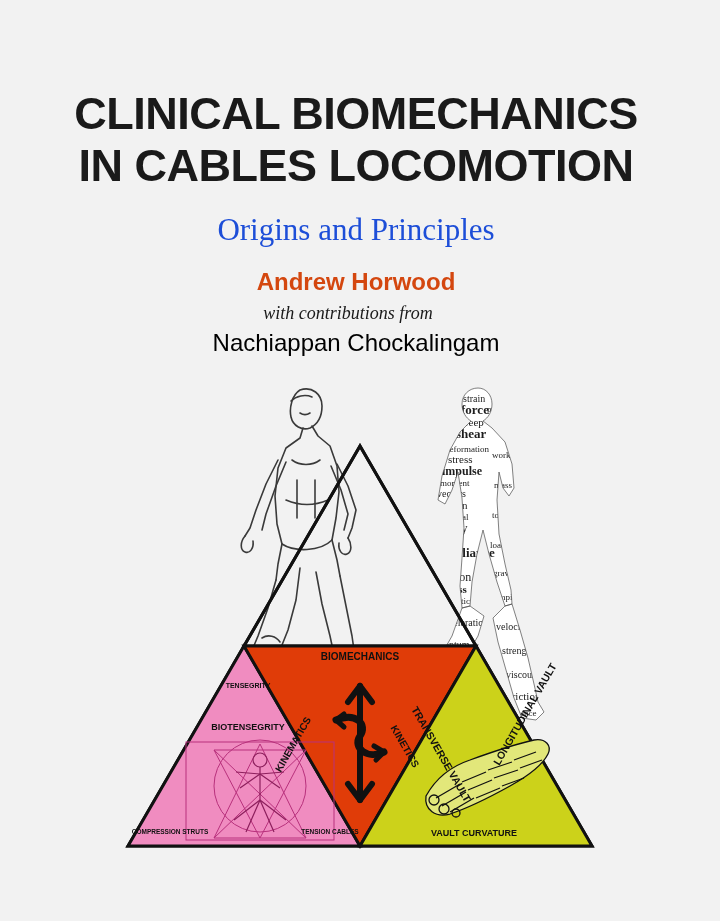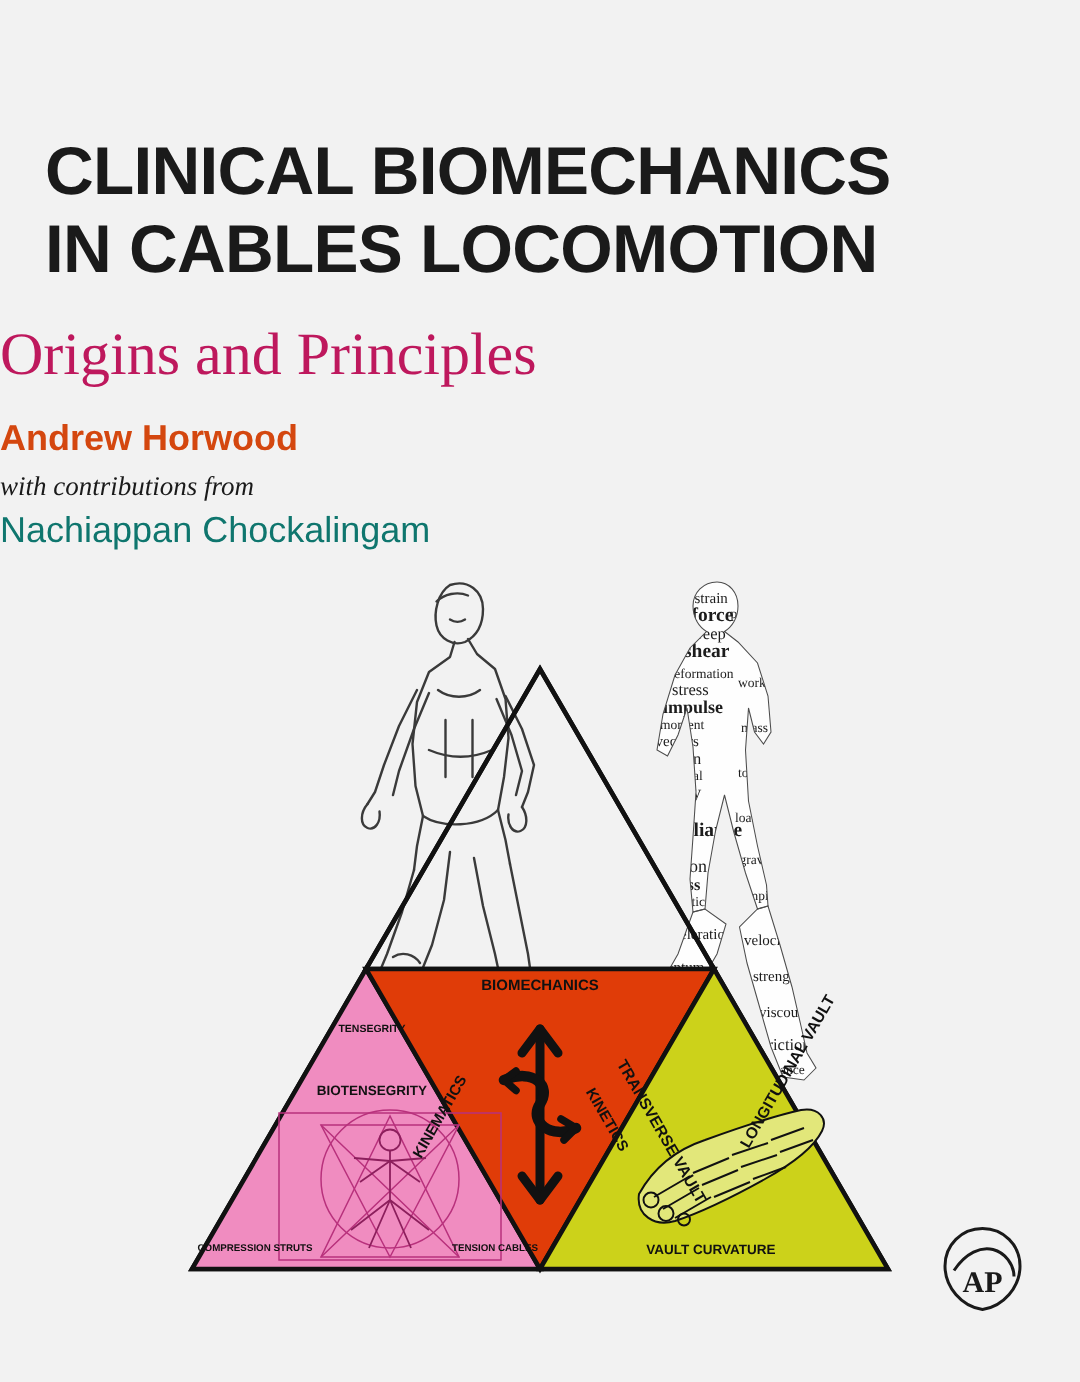--- a/index.html
+++ b/index.html
@@ -19,56 +19,57 @@
     inset: 0;
     background: #f2f2f2;
   }
 
   
   .title-block {
     position: absolute;
     top: 88px;
     left: 0;
     width: 712px;
+    text-align: center;
   }
   .main-title {
     font-family: "Liberation Sans", sans-serif;
     font-weight: bold;
     font-size: 45px;
     line-height: 52px;
     letter-spacing: -0.5px;
     color: #1a1a1a;
     margin: 0;
     padding: 0 30px;
   }
   .subtitle {
     font-family: "Liberation Serif", serif;
-    font-size: 40px;
-    color: #be185d;
+    font-size: 31px;
+    color: #1d4ed8;
     margin: 20px 0 0 0;
     font-weight: normal;
   }
   .author {
     font-family: "Liberation Sans", sans-serif;
     font-weight: bold;
     font-size: 24px;
     color: #d4470f;
     margin: 20px 0 0 0;
   }
   .contrib-label {
     font-family: "Liberation Serif", serif;
     font-style: italic;
     font-size: 18px;
     color: #1a1a1a;
     margin: 7px 16px 0 0;
   }
   .contrib-name {
     font-family: "Liberation Sans", sans-serif;
     font-size: 24px;
-    color: #0f766e;
+    color: #000000;
     margin: 5px 0 0 0;
   }
 
   
   .art {
     position: absolute;
     top: 368px;
     left: 0;
     width: 720px;
     height: 500px;
@@ -288,21 +289,14 @@
           <text x="330" y="466" font-size="6.5" text-anchor="middle">TENSION CABLES</text>
 
           <text x="438" y="388" font-size="10.5" text-anchor="middle" transform="rotate(60 438 388)">TRANSVERSE VAULT</text>
           <text x="528" y="348" font-size="10.5" text-anchor="middle" transform="rotate(-60 528 348)">LONGITUDINAL VAULT</text>
           <text x="474" y="468" font-size="9" text-anchor="middle">VAULT CURVATURE</text>
         </g>
       </g>
     </svg>
   </div>
 
-  <div class="logo">
-    <svg width="58" height="58" viewBox="0 0 58 58" xmlns="http://www.w3.org/2000/svg">
-      <path d="M29,2 C43,2 54,13 54,27 C54,41 43,54 29,56 C15,54 4,41 4,27 C4,13 15,2 29,2 Z" fill="none" stroke="#1a1a1a" stroke-width="2"></path>
-      <path d="M10,30 C18,18 28,14 36,16 C44,18 50,26 50,34" fill="none" stroke="#1a1a1a" stroke-width="2"></path>
-      <text x="29" y="44" font-family="Liberation Serif, serif" font-size="20" font-weight="bold" text-anchor="middle" fill="#1a1a1a">AP</text>
-    </svg>
-  </div>
 
 </div>
 
 </body></html>

